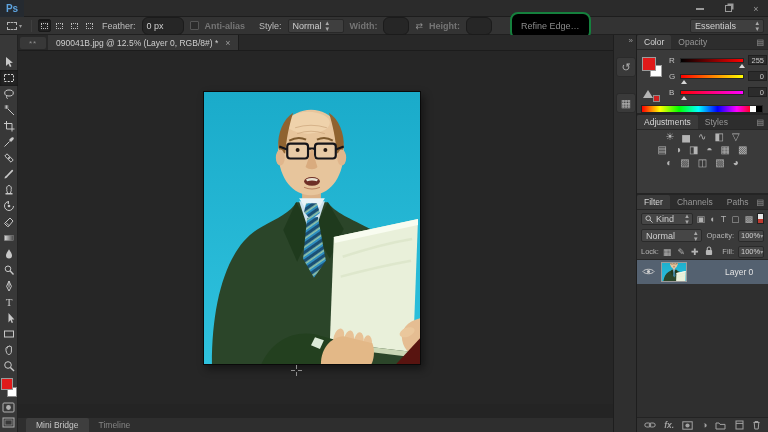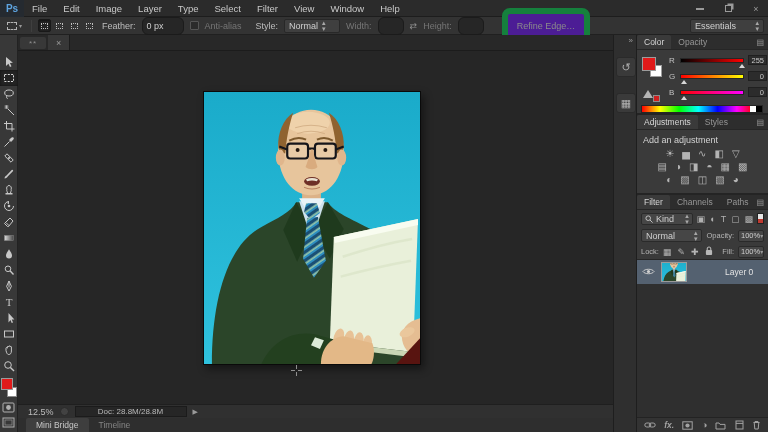--- a/index.html
+++ b/index.html
@@ -24,29 +24,29 @@
               border-bottom:1px solid #202020;display:flex;align-items:center;padding:0 4px;gap:6px;}
   .tool-preset{display:flex;align-items:center;gap:2px;padding:0 3px;}
   .dash-sq{width:10px;height:8px;border:1px dashed #b5b5b5;}
   .tiny-arrow{color:#999;font-size:6px;}
   .vsep{width:1px;height:12px;background:#262626;border-right:1px solid #3f3f3f;}
   .selmode{display:flex;gap:2px;}
   .selmode .mode{width:13px;height:13px;display:flex;align-items:center;justify-content:center;border-radius:2px;}
   .selmode .mode.active{background:#232323;border:1px solid #191919;box-shadow:inset 0 1px 2px #111;}
   .mode .sq{width:7px;height:6px;border:1px dotted #bdbdbd;}
   .opt-label{color:#bdbdbd;}
-  .opt-label.dim{color:#757575;}
+  .opt-label.dim{color:#757575;font-weight:bold;}
   .opt-input{height:16px;background:#262626;border:1px solid #1b1b1b;border-radius:6px;
              color:#cfcfcf;display:flex;align-items:center;padding:8px 4px;}
   .checkbox{width:9px;height:9px;background:#2b2b2b;border:1px solid #555;border-radius:1px;}
   .dropdown{height:14px;background:#3f3f3f;border:1px solid #282828;border-radius:2px;color:#cfcfcf;
             display:flex;align-items:center;gap:4px;padding:0 4px;}
   .dd-arrows{color:#a8a8a8;font-size:7px;line-height:6px;display:flex;flex-direction:column;}
   .link-icon{color:#8f8f8f;font-size:9px;}
-  .btn{height:14px;border:6px solid #15803d;border-radius:8px;background:#4c1d95;color:#8b8b8b;
+  .btn{height:14px;border:2px solid #15803d;border-radius:8px;background:#000000;color:#8b8b8b;
        display:flex;align-items:center;padding:12px 9px;}
   .spacer{flex:1;}
 
   
   #toolbar{position:absolute;left:0;top:35px;width:18px;height:397px;background:#383838;
            border-right:1px solid #222;display:flex;flex-direction:column;align-items:center;padding-top:19px;}
   .tool{width:18px;height:16px;display:flex;align-items:center;justify-content:center;}
   .tool.active{background:#242424;box-shadow:inset 0 0 3px #101010;}
   .tool svg{display:block;}
   .fgbg{position:relative;width:18px;height:22px;margin-top:4px;}
@@ -156,32 +156,20 @@
                  justify-content:space-between;padding:0 7px;color:#a2a2a2;font-weight:bold;}
   .lb-icon{display:flex;align-items:center;justify-content:center;font-size:9px;}
 </style>
 </head>
 <body>
 
 <div id="app">
 
   <div id="menubar">
     <div class="ps-logo">Ps</div>
-    <div id="menus" style="display:flex;">
-        <span class="menu-item">File</span>
-        <span class="menu-item">Edit</span>
-        <span class="menu-item">Image</span>
-        <span class="menu-item">Layer</span>
-        <span class="menu-item">Type</span>
-        <span class="menu-item">Select</span>
-        <span class="menu-item">Filter</span>
-        <span class="menu-item">View</span>
-        <span class="menu-item">Window</span>
-        <span class="menu-item">Help</span>
-      </div>
     <div class="win-controls">
       <span class="win-btn">
           <span class="wc-min"></span>
         </span>
       <span class="win-btn">
           <span class="wc-restore"></span>
         </span>
       <span class="win-btn">×</span>
     </div>
   </div>
@@ -368,20 +356,21 @@
       <svg width="13" height="11" viewBox="0 0 13 11">
           <rect x="1" y="1" width="11" height="9" fill="none" stroke="#b0b0b0"></rect>
           <rect x="3" y="3" width="7" height="5" fill="none" stroke="#8a8a8a" stroke-width=".8"></rect>
         </svg>
     </div>
   </div>
 
   <div id="tabbar">
     <span class="tab-grabber">**</span>
     <div class="doc-tab">
+      <span>090041B.jpg @ 12.5% (Layer 0, RGB/8#) *</span>
       <span class="tab-close">×</span>
     </div>
   </div>
 
   <div id="canvas">
     <div class="photo">
       <svg id="portrait" viewBox="0 0 218 274" preserveAspectRatio="none">
         <defs>
           <linearGradient id="bgg" x1="0" y1="0" x2="0" y2="1">
             <stop offset="0" stop-color="#1aabca"></stop>
@@ -452,26 +441,20 @@
         <path d="M194,274 L218,248 L218,274 Z" fill="#581410"></path>
       </svg>
     </div>
     <div class="crosshair">
       <svg width="11" height="11" viewBox="0 0 11 11">
           <path d="M5.5,0 V4 M5.5,7 V11 M0,5.5 H4 M7,5.5 H11" stroke="#8f8f8f" stroke-width="1"></path>
         </svg>
     </div>
   </div>
 
-  <div id="statusbar">
-    <span class="status-zoom">12.5%</span>
-    <span class="status-dot"></span>
-    <span class="doc-box">Doc: 28.8M/28.8M</span>
-    <span class="flyout">▶</span>
-  </div>
 
   <div id="bottombar">
     <span class="btab active">Mini Bridge</span>
     <span class="btab">Timeline</span>
   </div>
 
   <div id="dockstrip">
     <span class="strip-chevron">»</span>
     <div class="dock-btn" style="top:22px;" id="dockBtn0" title="history">↺</div>
     <div class="dock-btn" style="top:58px;" id="dockBtn1" title="properties">▦</div>
@@ -517,21 +500,20 @@
         </div>
       </div>
     </div>
 
     <div class="panel" id="panel-adjust">
       <div class="phead">
         <span class="ptab active">Adjustments</span>
         <span class="ptab">Styles</span>
         <span class="pmenu">▤</span>
       </div>
-      <div class="adj-heading">Add an adjustment</div>
       <div id="adjRows">
           <div class="adj-row">
             <span class="adj-icon" title="brightness-contrast">☀</span>
             <span class="adj-icon" title="levels">▅</span>
             <span class="adj-icon" title="curves">∿</span>
             <span class="adj-icon" title="exposure">◧</span>
             <span class="adj-icon" title="vibrance">▽</span>
           </div>
           <div class="adj-row">
             <span class="adj-icon" title="hue-saturation">▤</span>

